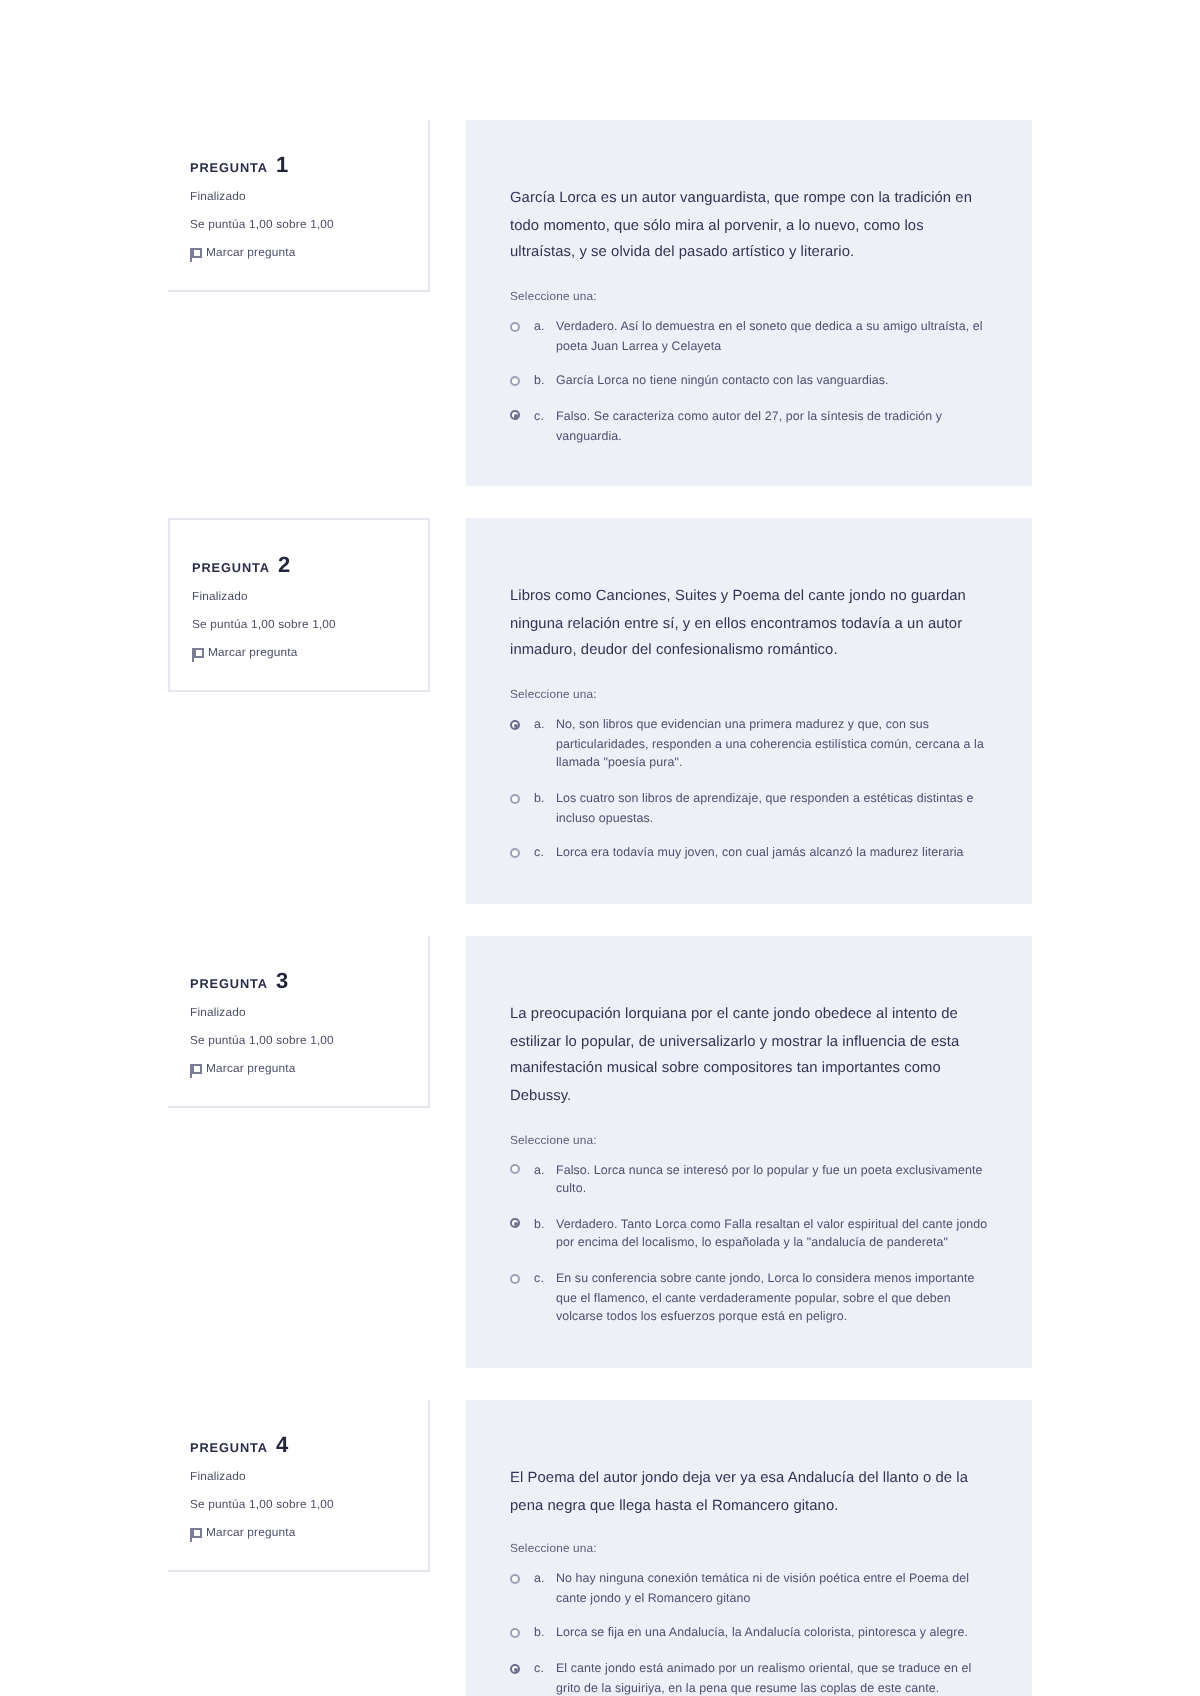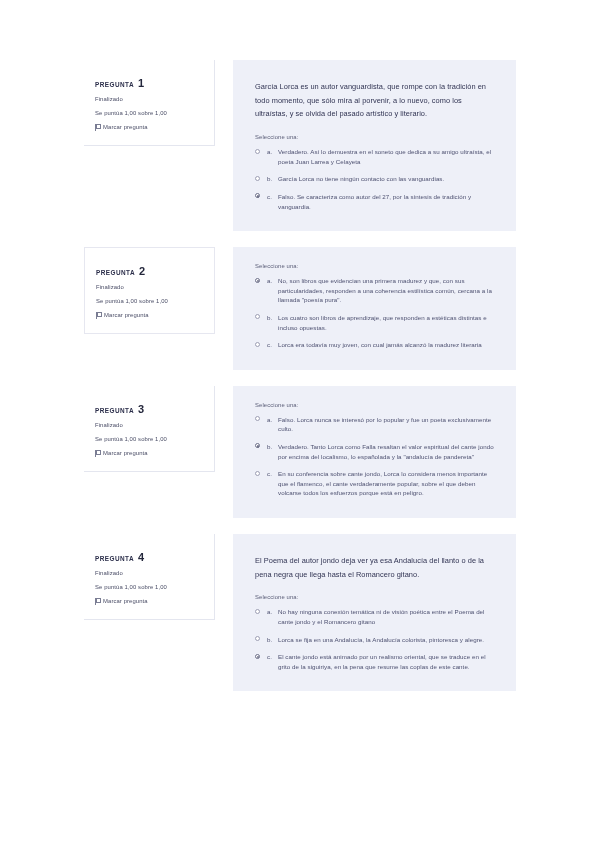--- a/index.html
+++ b/index.html
@@ -112,21 +112,21 @@
     flex: 1 1 auto;
     background: #eef0f8;
     padding: 16px 22px 20px 22px;
     box-sizing: border-box;
     margin-left: 18px;
   }
   .qtext {
     font-size: 7.4px;
     line-height: 1.85;
     color: #303352;
-    margin: 4px 0 13px 0;
+    margin: 16px 0 13px 0;
     letter-spacing: 0.05px;
   }
   .select-one {
     font-size: 5.9px;
     color: #5b5e78;
     margin: 0 0 7px 0;
     letter-spacing: 0.1px;
   }
   .answers {
     margin: 0;
@@ -229,20 +229,21 @@
         <span class="qnum-value">2</span>
       </div>
       <div class="qstate">Finalizado</div>
       <div class="qgrade">Se puntúa 1,00 sobre 1,00</div>
       <div class="qflag">
         <span class="flag-icon"></span>
         <span>Marcar pregunta</span>
       </div>
     </div>
     <div class="qcontent">
+      <p class="qtext">Libros como Canciones, Suites y Poema del cante jondo no guardan ninguna relación entre sí, y en ellos encontramos todavía a un autor inmaduro, deudor del confesionalismo romántico.</p>
       <div class="select-one">Seleccione una:</div>
       <ul class="answers">
         <li class="answer">
           <span class="radio checked"></span>
           <span class="answer-letter">a.</span>
           <span class="answer-text">No, son libros que evidencian una primera madurez y que, con sus particularidades, responden a una coherencia estilística común, cercana a la llamada "poesía pura".</span>
         </li>
         <li class="answer">
           <span class="radio"></span>
           <span class="answer-letter">b.</span>
@@ -264,20 +265,21 @@
         <span class="qnum-value">3</span>
       </div>
       <div class="qstate">Finalizado</div>
       <div class="qgrade">Se puntúa 1,00 sobre 1,00</div>
       <div class="qflag">
         <span class="flag-icon"></span>
         <span>Marcar pregunta</span>
       </div>
     </div>
     <div class="qcontent">
+      <p class="qtext">La preocupación lorquiana por el cante jondo obedece al intento de estilizar lo popular, de universalizarlo y mostrar la influencia de esta manifestación musical sobre compositores tan importantes como Debussy.</p>
       <div class="select-one">Seleccione una:</div>
       <ul class="answers">
         <li class="answer">
           <span class="radio"></span>
           <span class="answer-letter">a.</span>
           <span class="answer-text">Falso. Lorca nunca se interesó por lo popular y fue un poeta exclusivamente culto.</span>
         </li>
         <li class="answer">
           <span class="radio checked"></span>
           <span class="answer-letter">b.</span>

